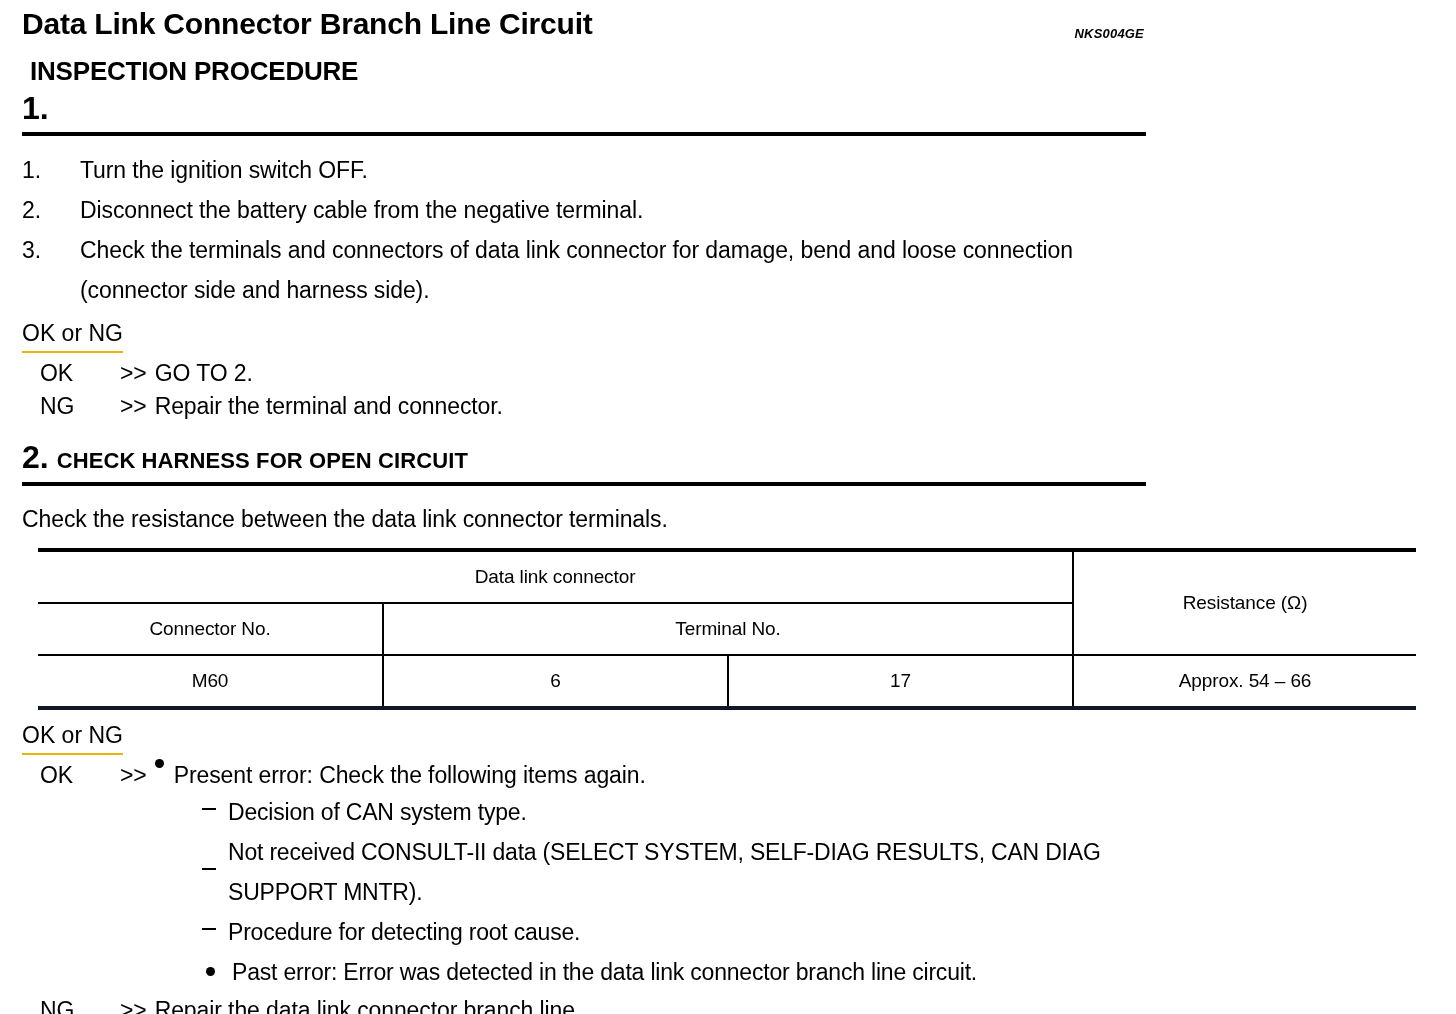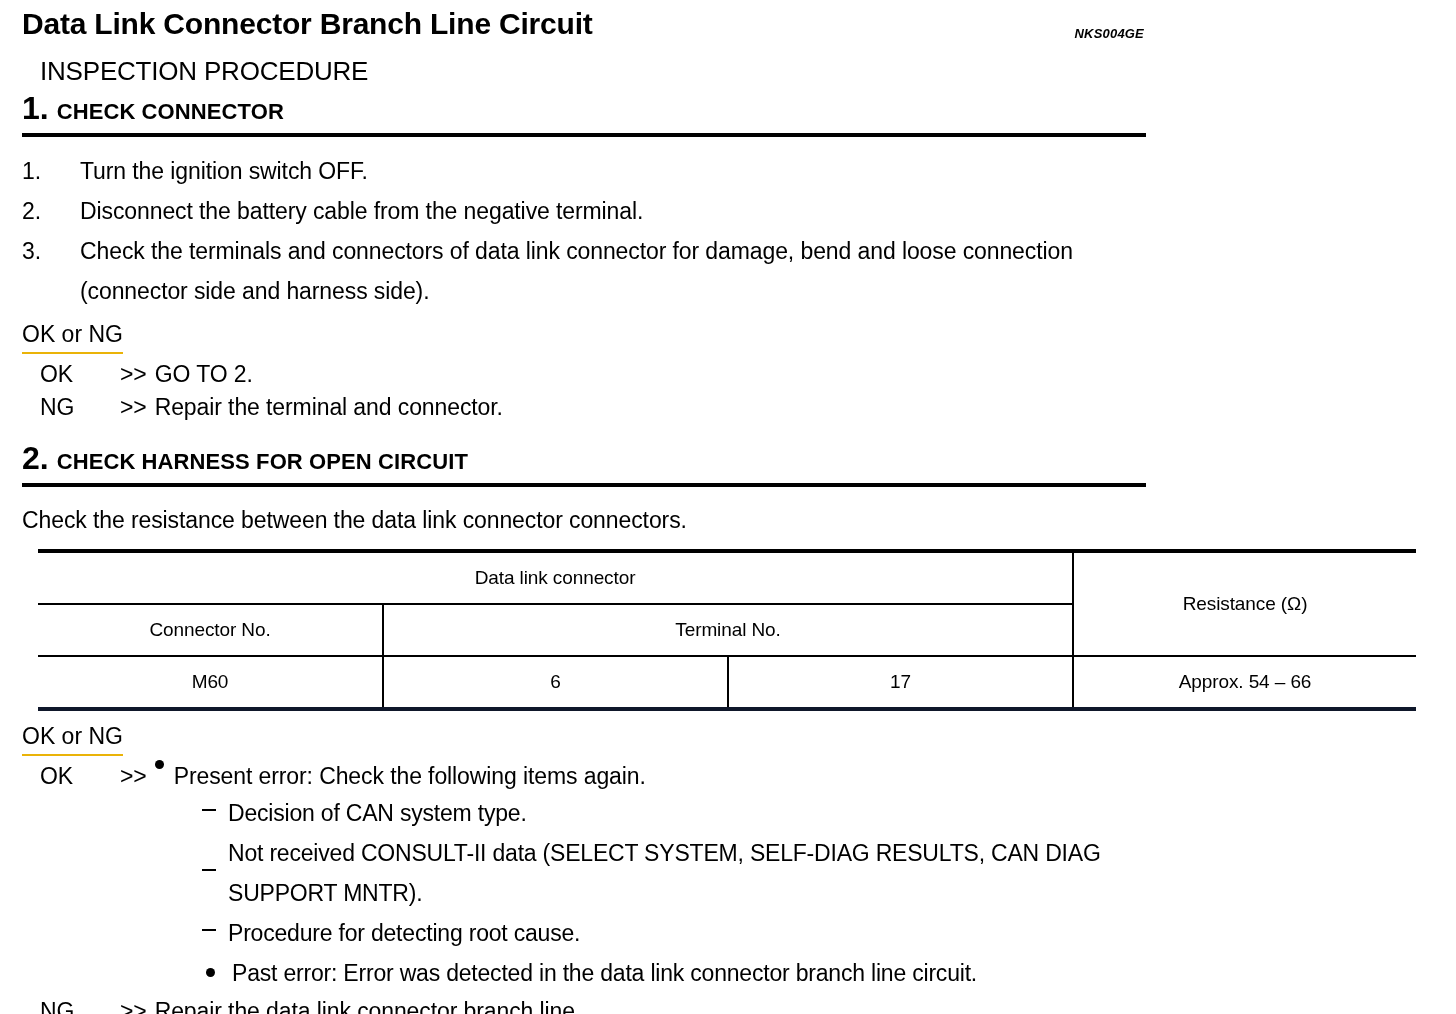--- a/index.html
+++ b/index.html
@@ -43,22 +43,23 @@
     font-size: 13px;
     font-style: italic;
     font-weight: bold;
     letter-spacing: 0.2px;
   }
 
   
   .subtitle {
     font-size: 26px;
     line-height: 34px;
-    margin: 8px 0 0 40px;
+    margin: 8px 0 0 30px;
     letter-spacing: -0.2px;
+    font-weight: bold;
   }
 
   
   .step-heading {
     margin: 2px 0 0 22px;
     display: flex;
     align-items: baseline;
     gap: 8px;
   }
   .step-num {
@@ -199,21 +200,20 @@
 
   <div class="title-row">
     <h1 class="doc-title">Data Link Connector Branch Line Circuit</h1>
     <span class="doc-code">NKS004GE</span>
   </div>
 
   <div class="subtitle">INSPECTION PROCEDURE</div>
 
   <div class="step-heading">
     <span class="step-num">1.</span>
-    <span class="step-title">CHECK CONNECTOR</span>
   </div>
   <div class="rule"></div>
 
   <div class="num-list">
     <div class="num-item">
       <span class="n">1.</span>
       <span class="txt">Turn the ignition switch OFF.</span>
     </div>
     <div class="num-item">
       <span class="n">2.</span>
@@ -239,21 +239,21 @@
       <span class="res-val">Repair the terminal and connector.</span>
     </div>
   </div>
 
   <div class="step-heading" style="margin-top:16px;">
     <span class="step-num">2.</span>
     <span class="step-title">CHECK HARNESS FOR OPEN CIRCUIT</span>
   </div>
   <div class="rule"></div>
 
-  <div class="lead-text">Check the resistance between the data link connector connectors.</div>
+  <div class="lead-text">Check the resistance between the data link connector terminals.</div>
 
   <table class="spec">
     <colgroup>
       <col style="width:345px;">
       <col style="width:345px;">
       <col style="width:345px;">
       <col style="width:343px;">
     </colgroup>
     <tbody>
       <tr class="tbl-top">

